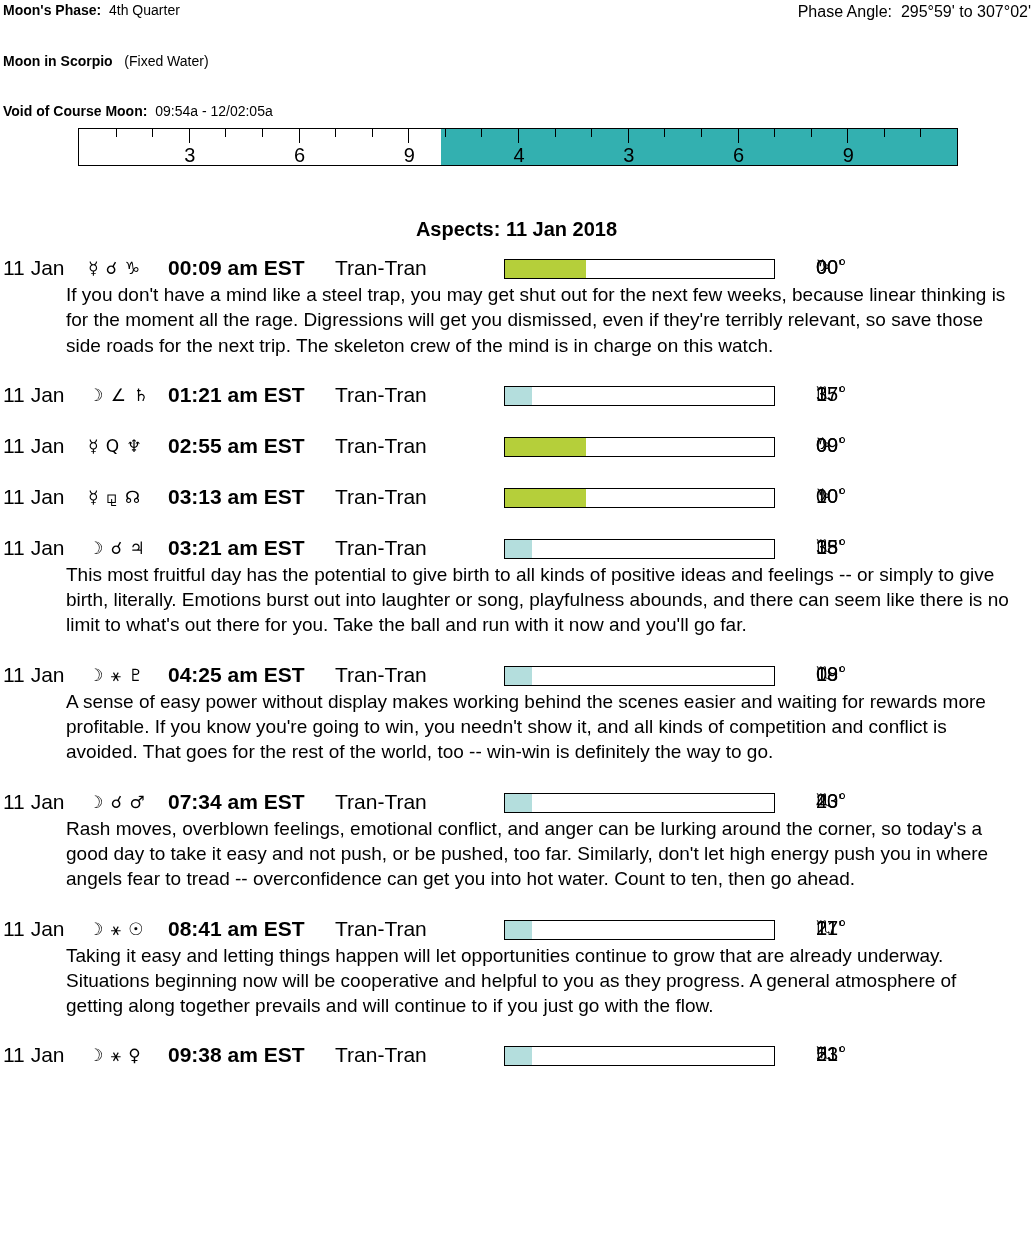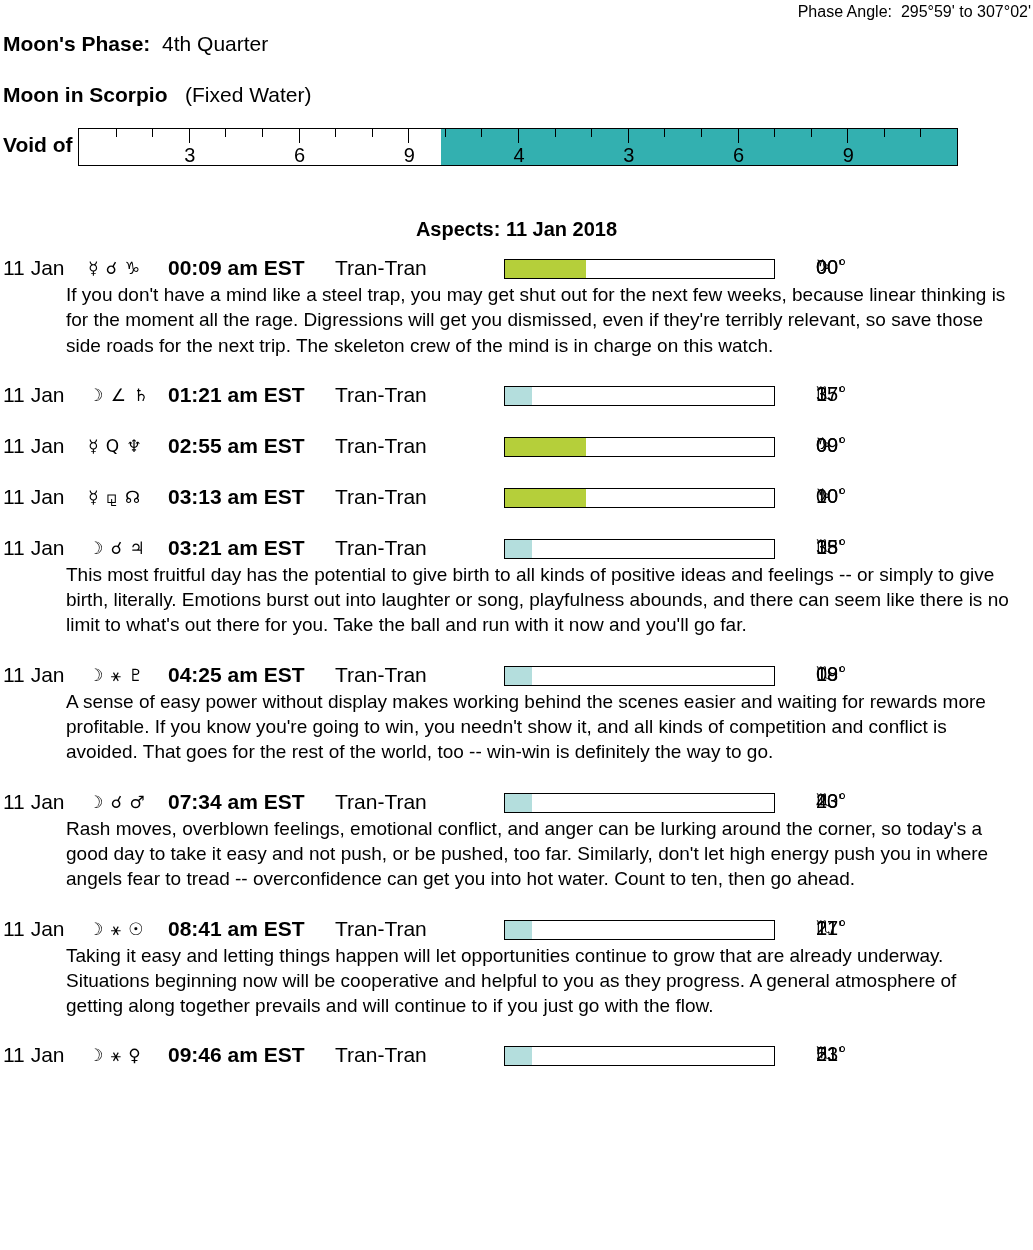--- a/index.html
+++ b/index.html
@@ -1,21 +1,21 @@
 <!DOCTYPE html>
 <html><head>
 <meta charset="utf-8">
 <style>
   html, body { margin: 0; padding: 0; background: #ffffff; }
   body {
     width: 1033px; height: 1250px; overflow: hidden; position: relative;
     font-family: "Liberation Sans", sans-serif; color: #000;
   }
   .abs { position: absolute; white-space: nowrap; }
-  .hdr { font-size: 21px; margin-top: 30px; }
+  .hdr { font-size: 14px; }
   .hdr b { font-weight: bold; }
   #phase-angle { right: 2px; top: 3px; font-size: 16px; }
   #moon-phase { left: 3px; top: 2px; }
   #moon-sign { left: 3px; top: 53px; text-align: center; }
   #voc { left: 3px; top: 103px; }
   #timeline {
     left: 78px; top: 128px; width: 878px; height: 36px;
     border: 1px solid #000; background: #fff; overflow: hidden;
   }
   #timeline .void { position: absolute; top: 0; bottom: 0; background: #33b0b0; }
@@ -227,21 +227,21 @@
           <span class="sign">♏</span>
           <span>17'</span>
         </span>
       </div>
       <div class="a-text">Taking it easy and letting things happen will let opportunities continue to grow that are already underway. Situations beginning now will be cooperative and helpful to you as they progress. A general atmosphere of getting along together prevails and will continue to if you just go with the flow.</div>
     </div>
     <div class="aspect">
       <div class="arow">
         <span class="a-date">11 Jan</span>
         <span class="a-glyphs">☽ ⚹ ♀</span>
-        <span class="a-time">09:46 am EST</span>
+        <span class="a-time">09:38 am EST</span>
         <span class="a-type">Tran-Tran</span>
         <div class="a-bar">
           <div class="fill" style="width: 10%; background: rgb(180, 222, 221);"></div>
         </div>
         <span class="a-pos">
           <span>21°</span>
           <span class="sign">♏</span>
           <span>53'</span>
         </span>
       </div>

